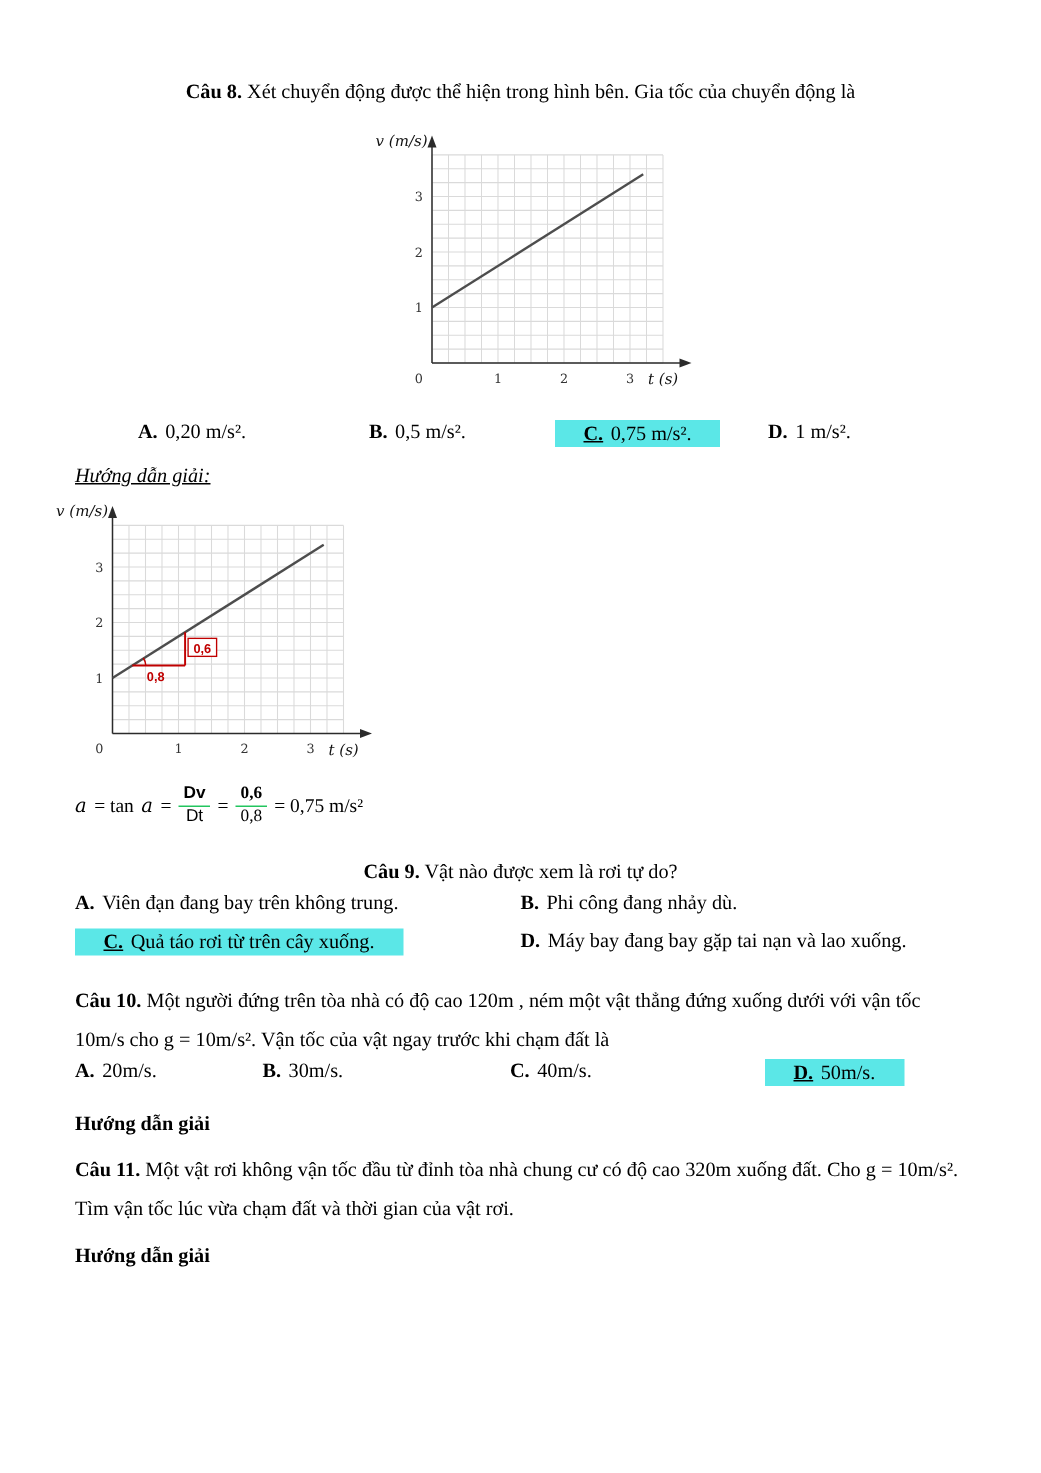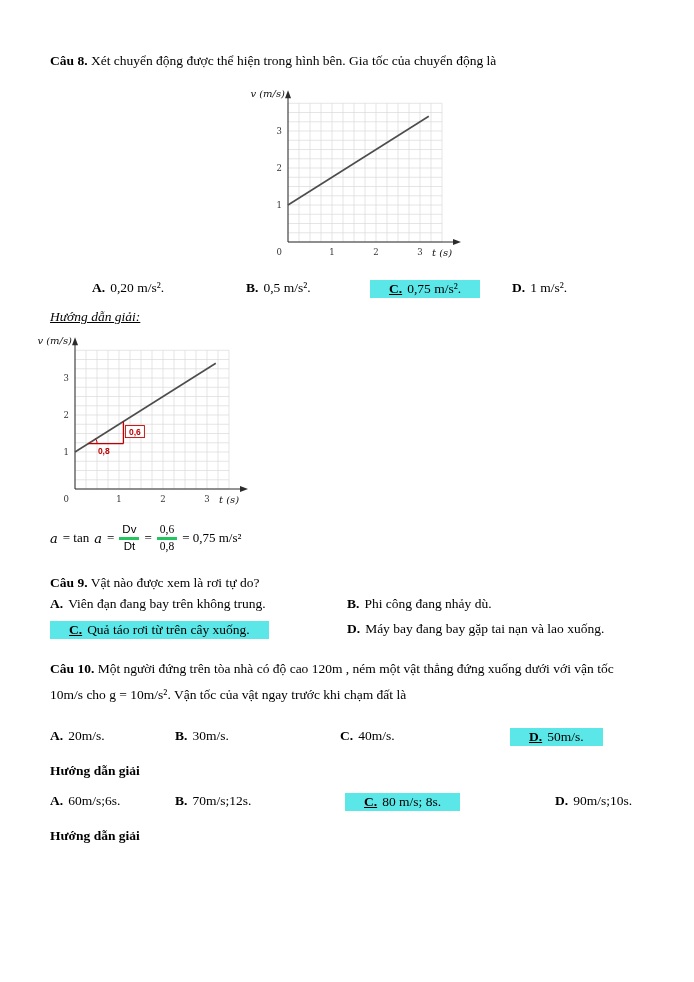--- a/index.html
+++ b/index.html
@@ -1,38 +1,38 @@
 <!DOCTYPE html>
 <html style="--hl: #5BE7E7;"><head>
 <meta charset="utf-8">
 <style>
   html,body{margin:0;padding:0;background:#fff;}
   body{width:694px;height:982px;font-family:"Liberation Serif",serif;font-size:13.5px;color:#000;}
   .page{box-sizing:border-box;width:694px;height:982px;padding:48px 50px 0 50px;overflow:hidden;background:#fff;}
-  .q{margin:0;line-height:26px;}
+  .q{margin:0;line-height:26px;text-align:center;}
   .qlabel{font-weight:bold;}
   .graph1-wrap{margin:6px 0 8px 188px;}
   .graph2-wrap{margin:0 0 2px -25px;}
   .row{position:relative;height:25px;}
   .row .opt{position:absolute;top:0;white-space:nowrap;}
   .okey{font-weight:bold;margin-right:5px;}
   .u{text-decoration:underline;}
   .hl{background:var(--hl,#5BE7E7);padding:1px 19px;}
   .row-q8{margin:12px 0 4px;}
   .row-q8 .opt1{left:42px}.row-q8 .opt2{left:196px}.row-q8 .opt3{left:320px}.row-q8 .opt4{left:462px}
   .row-q9 .opt1{left:0}.row-q9 .opt2{left:297px}
-  .row-q10{margin:20px 0 4px;}
+  .row-q10{margin:0 0 4px;}
   .row-q10 .opt1{left:0}.row-q10 .opt2{left:125px}.row-q10 .opt3{left:290px}.row-q10 .opt4{left:460px}
   .row-q11{margin:14px 0 4px;}
   .row-q11 .opt1{left:0}.row-q11 .opt2{left:125px}.row-q11 .opt3{left:295px}.row-q11 .opt4{left:505px}
   .sol-q8{margin:2px 0 2px;font-weight:normal;font-style:italic;text-decoration:underline;}
   .formula{display:flex;align-items:center;gap:5px;margin:8px 0 16px;font-size:13px;}
   .mvar{font-style:italic;font-family:"DejaVu Serif",serif;}
   .frac{display:inline-flex;flex-direction:column;text-align:center;font-size:11.5px;line-height:1.2;vertical-align:middle;}
-  .frac .fn{border-bottom:3px solid #22c55e;padding:0 3px;}
+  .frac .fn{border-bottom:1px solid #22c55e;padding:0 3px;font-weight:bold;}
   .frac.sans{font-family:"Liberation Sans",sans-serif;}
   .sol-head{text-align:left;font-weight:bold;margin:10px 0 8px;}
   .sol-line{margin:0 0 14px;line-height:24px;}
   .qp{margin:10px 0 0;line-height:26px;}
   svg .tick{font-family:"DejaVu Serif",serif;font-size:8.5px;fill:#333;}
   svg .axlabel{font-family:"DejaVu Serif",serif;font-style:italic;font-size:10px;fill:#111;}
   svg .ann{font-family:"Liberation Sans",sans-serif;font-size:8.5px;font-weight:bold;}
 </style>
 </head>
 <body>
@@ -198,23 +198,21 @@
   <div class="row row-q10">
     <span class="opt opt1"><b class="okey">A.</b><span>20m/s.</span></span>
     <span class="opt opt2"><b class="okey">B.</b><span>30m/s.</span></span>
     <span class="opt opt3"><b class="okey">C.</b><span>40m/s.</span></span>
     <span class="opt opt4 hl"><b class="okey u">D.</b><span>50m/s.</span></span>
   </div>
 
   <p class="sol-head">Hướng dẫn giải</p>
 
 
-
-  <div class="row row-q11">
-    <span class="opt opt1"><b class="okey">A.</b><span>60m/s;6s.</span></span>
-    <span class="opt opt2"><b class="okey">B.</b><span>70m/s;12s.</span></span>
-    <span class="opt opt3 hl"><b class="okey u">C.</b><span>80 m/s; 8s.</span></span>
-    <span class="opt opt4"><b class="okey">D.</b><span>90m/s;10s.</span></span>
-  </div>
+  <p class="qp">
+    <b class="qlabel">Câu 11.</b>
+    <span>Một vật rơi không vận tốc đầu từ đỉnh tòa nhà chung cư có độ cao 320m xuống đất. Cho g = 10m/s². Tìm vận tốc lúc vừa chạm đất và thời gian của vật rơi.</span>
+  </p>
+
 
   <p class="sol-head">Hướng dẫn giải</p>
 
 </div>
 
 </body></html>

